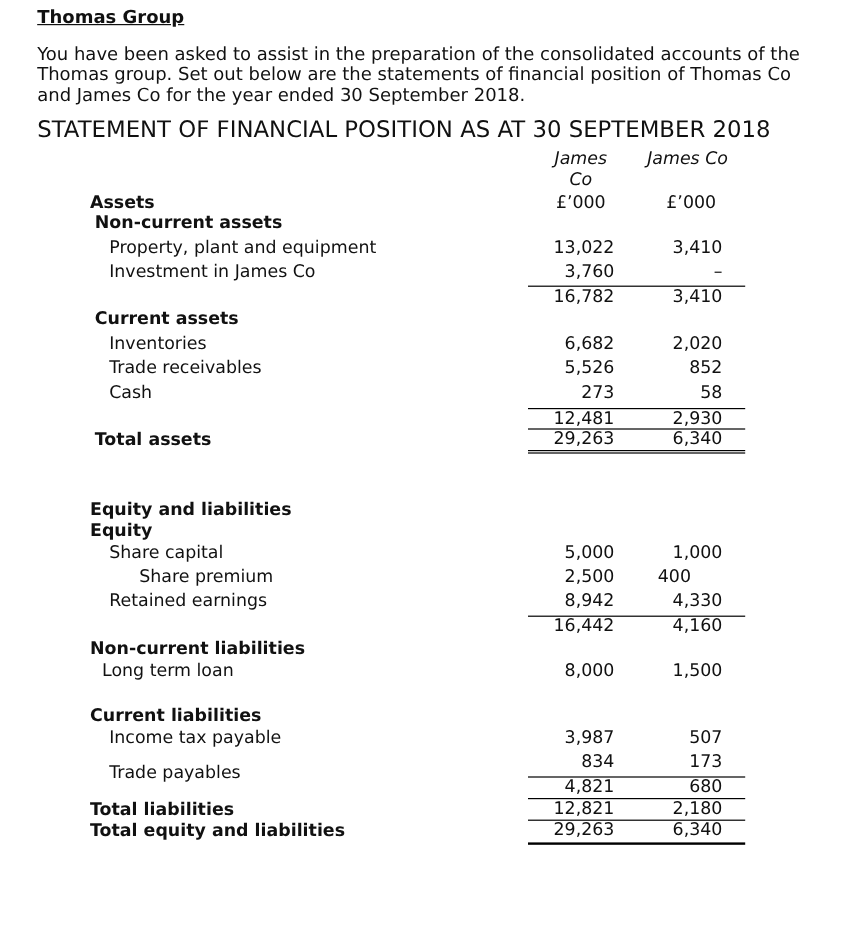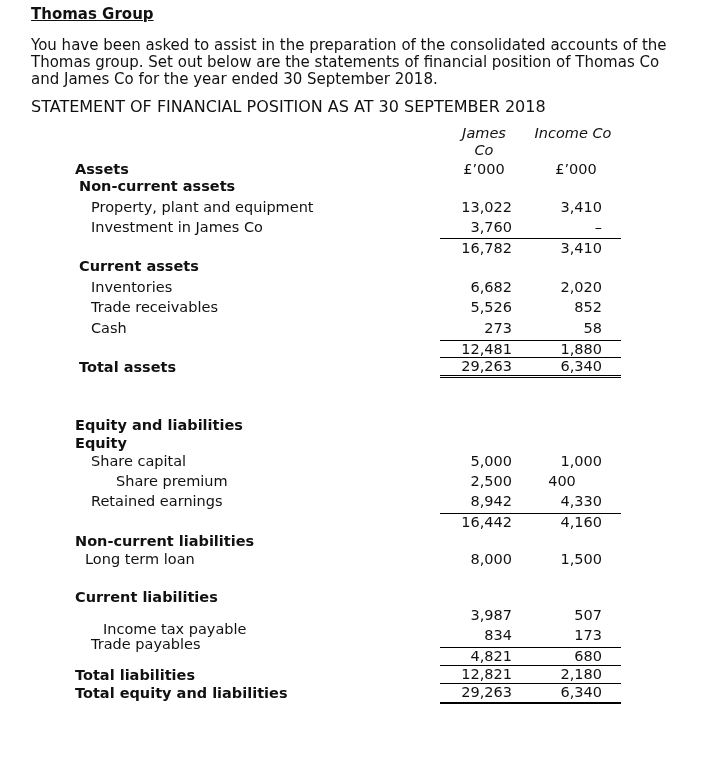--- a/index.html
+++ b/index.html
@@ -3,21 +3,21 @@
   <meta charset="utf-8">
   <style>
     html, body { margin: 0; padding: 0; background: #ffffff; }
     body {
       width: 717px; height: 771px; position: relative; overflow: hidden;
       font-family: "DejaVu Sans", sans-serif; color: #111; font-size: 14.5px;
     }
     .abs { position: absolute; white-space: nowrap; }
     .title { left: 31px; top: 5px; font-weight: bold; text-decoration: underline; font-size: 15px; }
     .intro { left: 31px; top: 37px; width: 640px; white-space: normal; line-height: 17px; font-size: 15px; }
-    .heading { left: 31px; top: 97px; font-size: 16px; }
+    .heading { left: 31px; top: 97px; font-size: 19px; }
     .colh { text-align: center; font-style: italic; line-height: 17px; }
     .unit { text-align: center; }
     .bold { font-weight: bold; }
     .num { text-align: right; width: 80px; }
     .c1 { left: 432px; }
     .c2 { left: 522px; }
     .rule { position: absolute; height: 0; border-top: 1px solid #000; }
     .rule.thick { border-top: 2px solid #000; }
     .rule.double { border-top: 3px double #000; height: 0; }
   </style>
@@ -25,21 +25,21 @@
 <body>
 
 <div class="abs title">Thomas Group</div>
 <div class="abs intro">You have been asked to assist in the preparation of the consolidated accounts of the Thomas group. Set out below are the statements of financial position of Thomas Co and James Co for the year ended 30 September 2018.</div>
 <div class="abs heading">STATEMENT OF FINANCIAL POSITION AS AT 30 SEPTEMBER 2018</div>
 
 <div class="abs colh" style="left:444px; top:125px; width:80px;">
   <div>James</div>
   <div>Co</div>
 </div>
-<div class="abs colh" style="left:528px; top:125px; width:90px;">Income Co</div>
+<div class="abs colh" style="left:528px; top:125px; width:90px;">James Co</div>
 <div class="abs unit" style="left:444px; top:161px; width:80px;">£’000</div>
 <div class="abs unit" style="left:536px; top:161px; width:80px;">£’000</div>
 
 <div class="abs bold" style="left:75px; top:161px;">Assets</div>
 <div class="abs bold" style="left:79px; top:178px;">Non-current assets</div>
 
 <div class="abs" style="left:91px; top:199px;">Property, plant and equipment</div>
 <div class="abs num c1" style="top:199px;">13,022</div>
 <div class="abs num c2" style="top:199px;">3,410</div>
 
@@ -60,21 +60,21 @@
 <div class="abs" style="left:91px; top:299px;">Trade receivables</div>
 <div class="abs num c1" style="top:299px;">5,526</div>
 <div class="abs num c2" style="top:299px;">852</div>
 
 <div class="abs" style="left:91px; top:320px;">Cash</div>
 <div class="abs num c1" style="top:320px;">273</div>
 <div class="abs num c2" style="top:320px;">58</div>
 
 <div class="rule" style="left:440px; top:340px; width:181px;"></div>
 <div class="abs num c1" style="top:341px;">12,481</div>
-<div class="abs num c2" style="top:341px;">1,880</div>
+<div class="abs num c2" style="top:341px;">2,930</div>
 
 <div class="rule" style="left:440px; top:357px; width:181px;"></div>
 <div class="abs bold" style="left:79px; top:359px;">Total assets</div>
 <div class="abs num c1" style="top:358px;">29,263</div>
 <div class="abs num c2" style="top:358px;">6,340</div>
 <div class="rule double" style="left:440px; top:375px; width:181px;"></div>
 
 <div class="abs bold" style="left:75px; top:417px;">Equity and liabilities</div>
 <div class="abs bold" style="left:75px; top:435px;">Equity</div>
 
@@ -98,21 +98,21 @@
 <div class="abs" style="left:85px; top:551px;">Long term loan</div>
 <div class="abs num c1" style="top:551px;">8,000</div>
 <div class="abs num c2" style="top:551px;">1,500</div>
 
 <div class="abs bold" style="left:75px; top:589px;">Current liabilities</div>
 
 <div class="abs" style="left:91px; top:636px;">Trade payables</div>
 <div class="abs num c1" style="top:607px;">3,987</div>
 <div class="abs num c2" style="top:607px;">507</div>
 
-<div class="abs" style="left:91px; top:621px;margin-left:12px;">Income tax payable</div>
+<div class="abs" style="left:91px; top:607px;">Income tax payable</div>
 <div class="abs num c1" style="top:627px;">834</div>
 <div class="abs num c2" style="top:627px;">173</div>
 
 <div class="rule" style="left:440px; top:647px; width:181px;"></div>
 <div class="abs num c1" style="top:648px;">4,821</div>
 <div class="abs num c2" style="top:648px;">680</div>
 
 <div class="rule" style="left:440px; top:665px; width:181px;"></div>
 <div class="abs bold" style="left:75px; top:667px;">Total liabilities</div>
 <div class="abs num c1" style="top:666px;">12,821</div>

